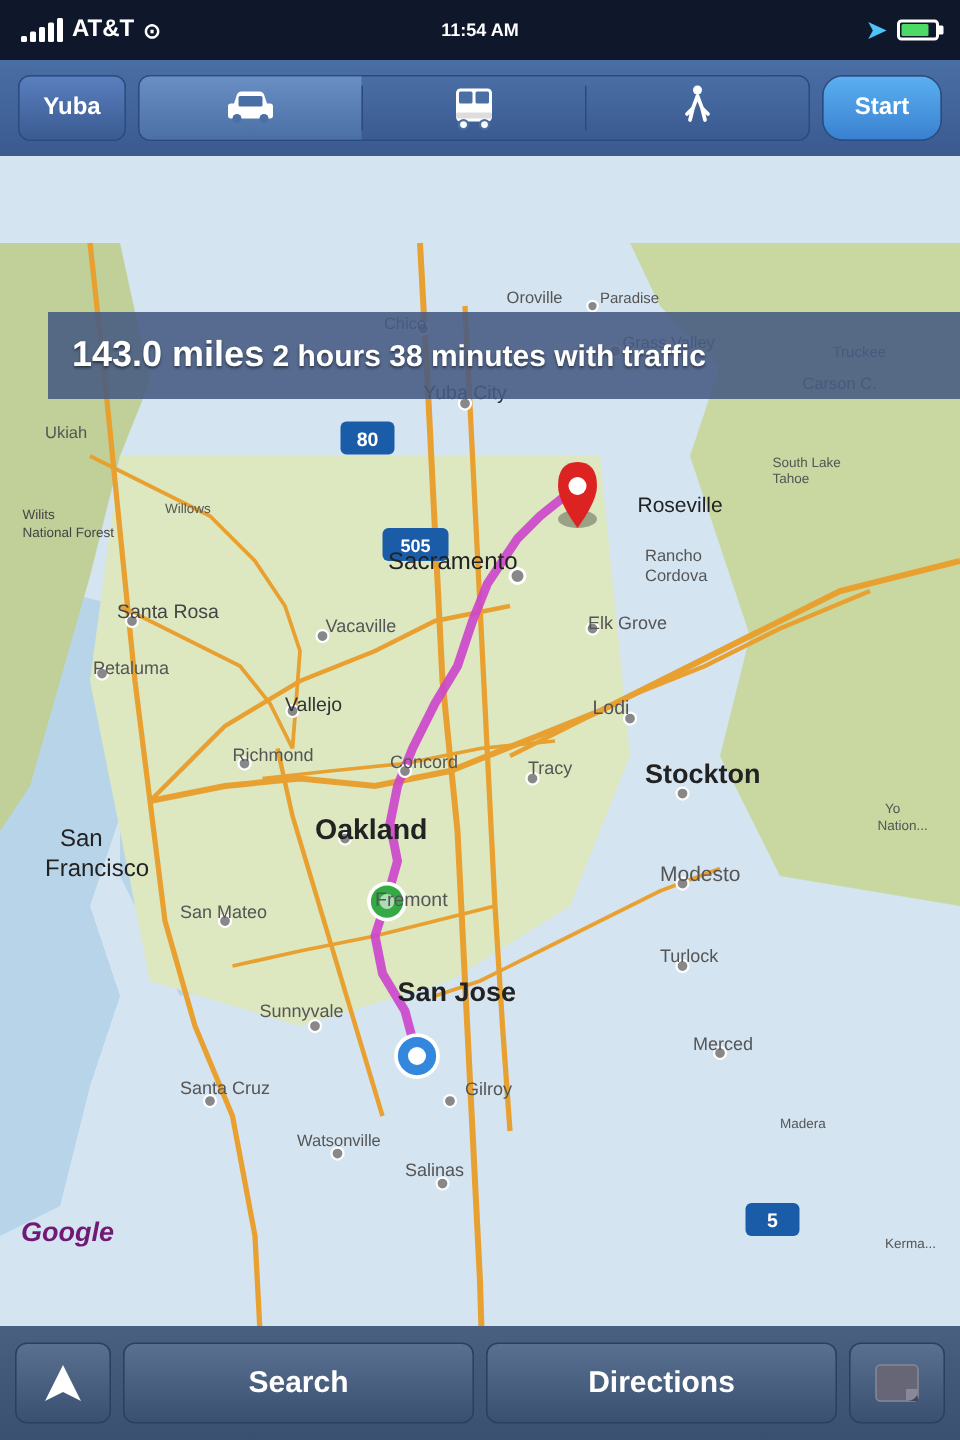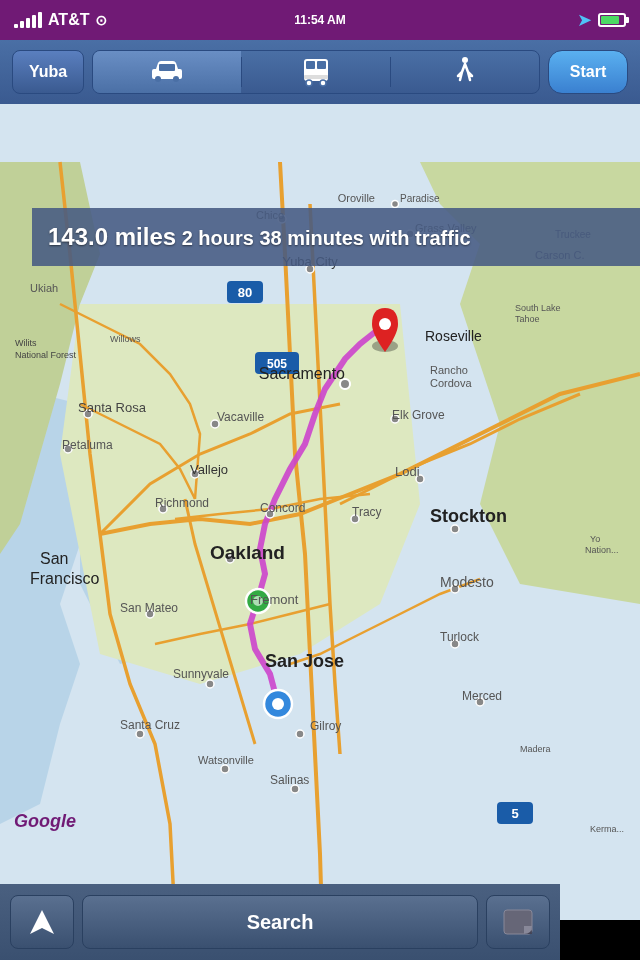--- a/index.html
+++ b/index.html
@@ -9,21 +9,21 @@
       overflow: hidden;
       font-family: -apple-system, 'Helvetica Neue', Arial, sans-serif;
       background: #000;
       position: relative;
     }
 
     
     #status-bar {
       width: 640px;
       height: 40px;
-      background: #701a75;
+      background: #0f172a;
       display: flex;
       align-items: center;
       justify-content: space-between;
       padding: 0 14px;
       position: relative;
       z-index: 100;
     }
     .status-left {
       display: flex;
       align-items: center;
@@ -192,21 +192,21 @@
       left: 0;
       width: 640px;
       height: 816px;
     }
 
     
     #bottom-bar {
       position: absolute;
       bottom: 0;
       left: 0;
-      width: 560px;
+      width: 640px;
       height: 76px;
       background: linear-gradient(180deg, #4a6080 0%, #3a5070 100%);
       display: flex;
       align-items: center;
       justify-content: space-between;
       padding: 0 10px;
       gap: 8px;
       z-index: 100;
     }
     .bottom-icon-btn {
@@ -454,20 +454,21 @@
   <div class="google-watermark">Google</div>
 </div>
 
 <div id="bottom-bar">
   <div class="bottom-icon-btn">
     <svg width="28" height="28" viewBox="0 0 28 28">
       <polygon points="14,2 26,26 14,20 2,26" fill="white"></polygon>
     </svg>
   </div>
   <button class="bottom-text-btn">Search</button>
+  <button class="bottom-text-btn">Directions</button>
   <div class="bottom-icon-btn">
     <svg width="32" height="28" viewBox="0 0 32 28">
       <rect x="2" y="2" width="28" height="24" rx="3" fill="#667" stroke="#889" stroke-width="1"></rect>
       <path d="M22 18 Q30 18 30 26 L22 26 Z" fill="#445"></path>
       <path d="M22 18 L22 26 Q30 26 30 18 Z" fill="#889"></path>
     </svg>
   </div>
 </div>
 
 </body></html>

